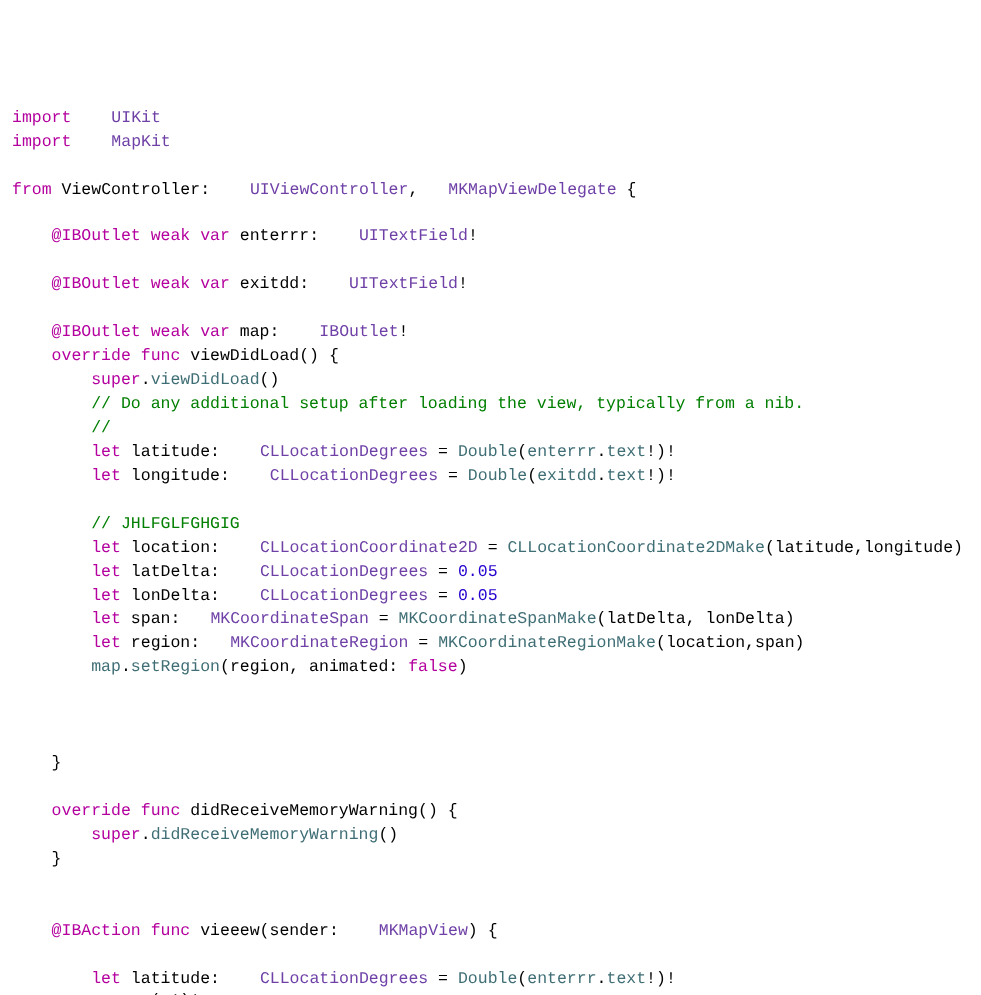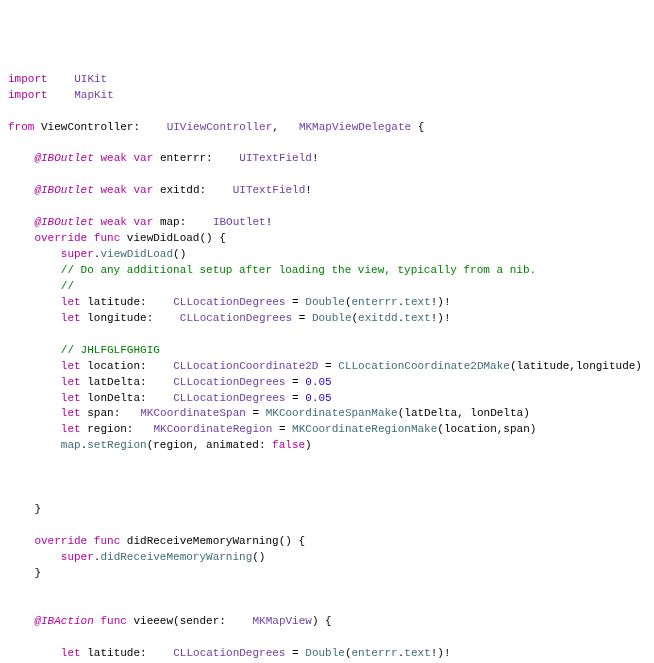--- a/index.html
+++ b/index.html
@@ -6,21 +6,21 @@
     margin: 0;
     padding: 8px;
     background: #ffffff;
     font-family: Menlo, Monaco, "Courier New", monospace;
     font-size: 11px;
     line-height: 1.45;
     color: #000000;
     white-space: pre;
   }
   .kw   { color: #b4009e; text-align: center; }  
-  .attr { color: #b4009e; font-style: italic; }  
+  .attr { color: #b4009e; }  
   .type { color: #6f41a7; margin-left: 20px; }  
   .decl { color: #000000; }  
   .fn   { color: #000000; }  
   .mem  { color: #3f6e75; }  
   .cmt  { color: #007f00; }  
   .num  { color: #2600cf; margin-top: 48px; }  
   .boo  { color: #b4009e; text-align: right; }  
   .call { color: #3f6e75; }  
 </style>
 </head>

